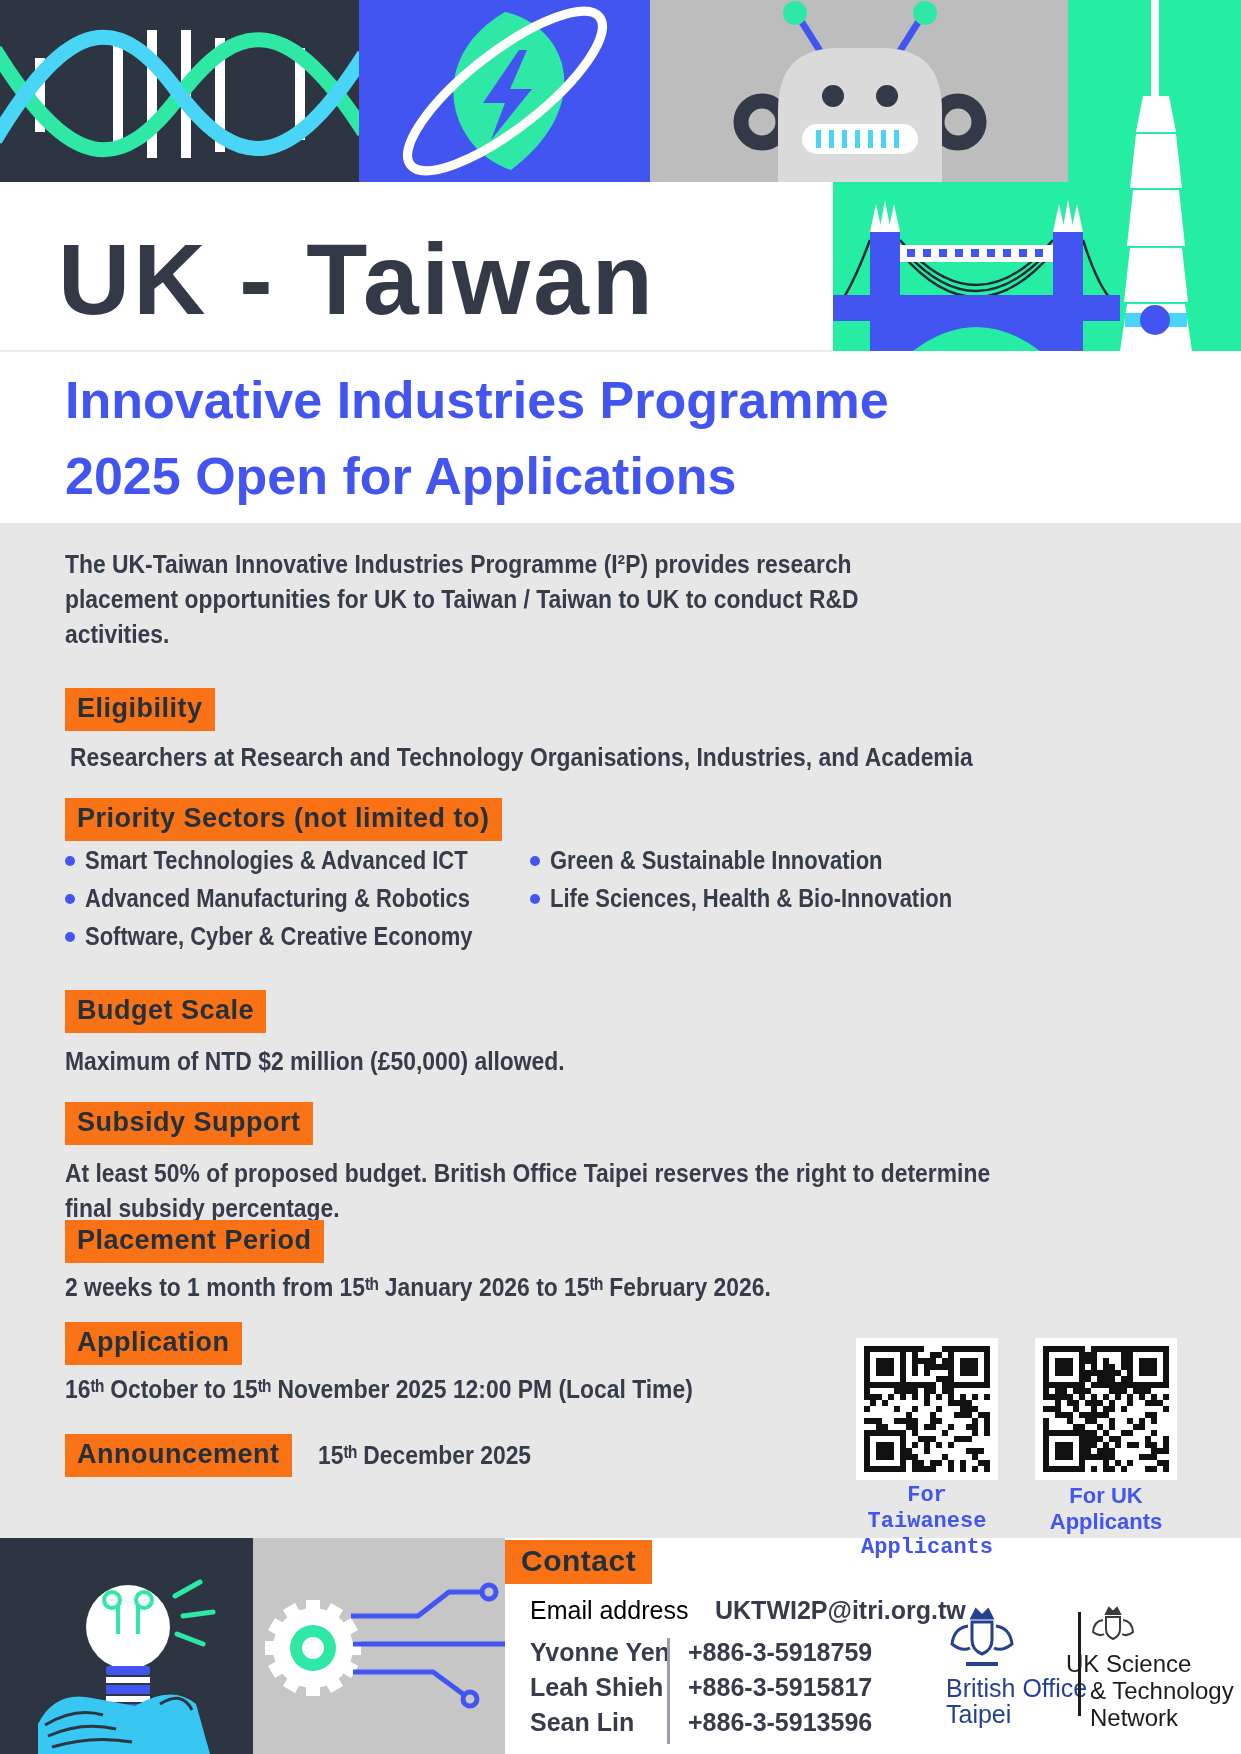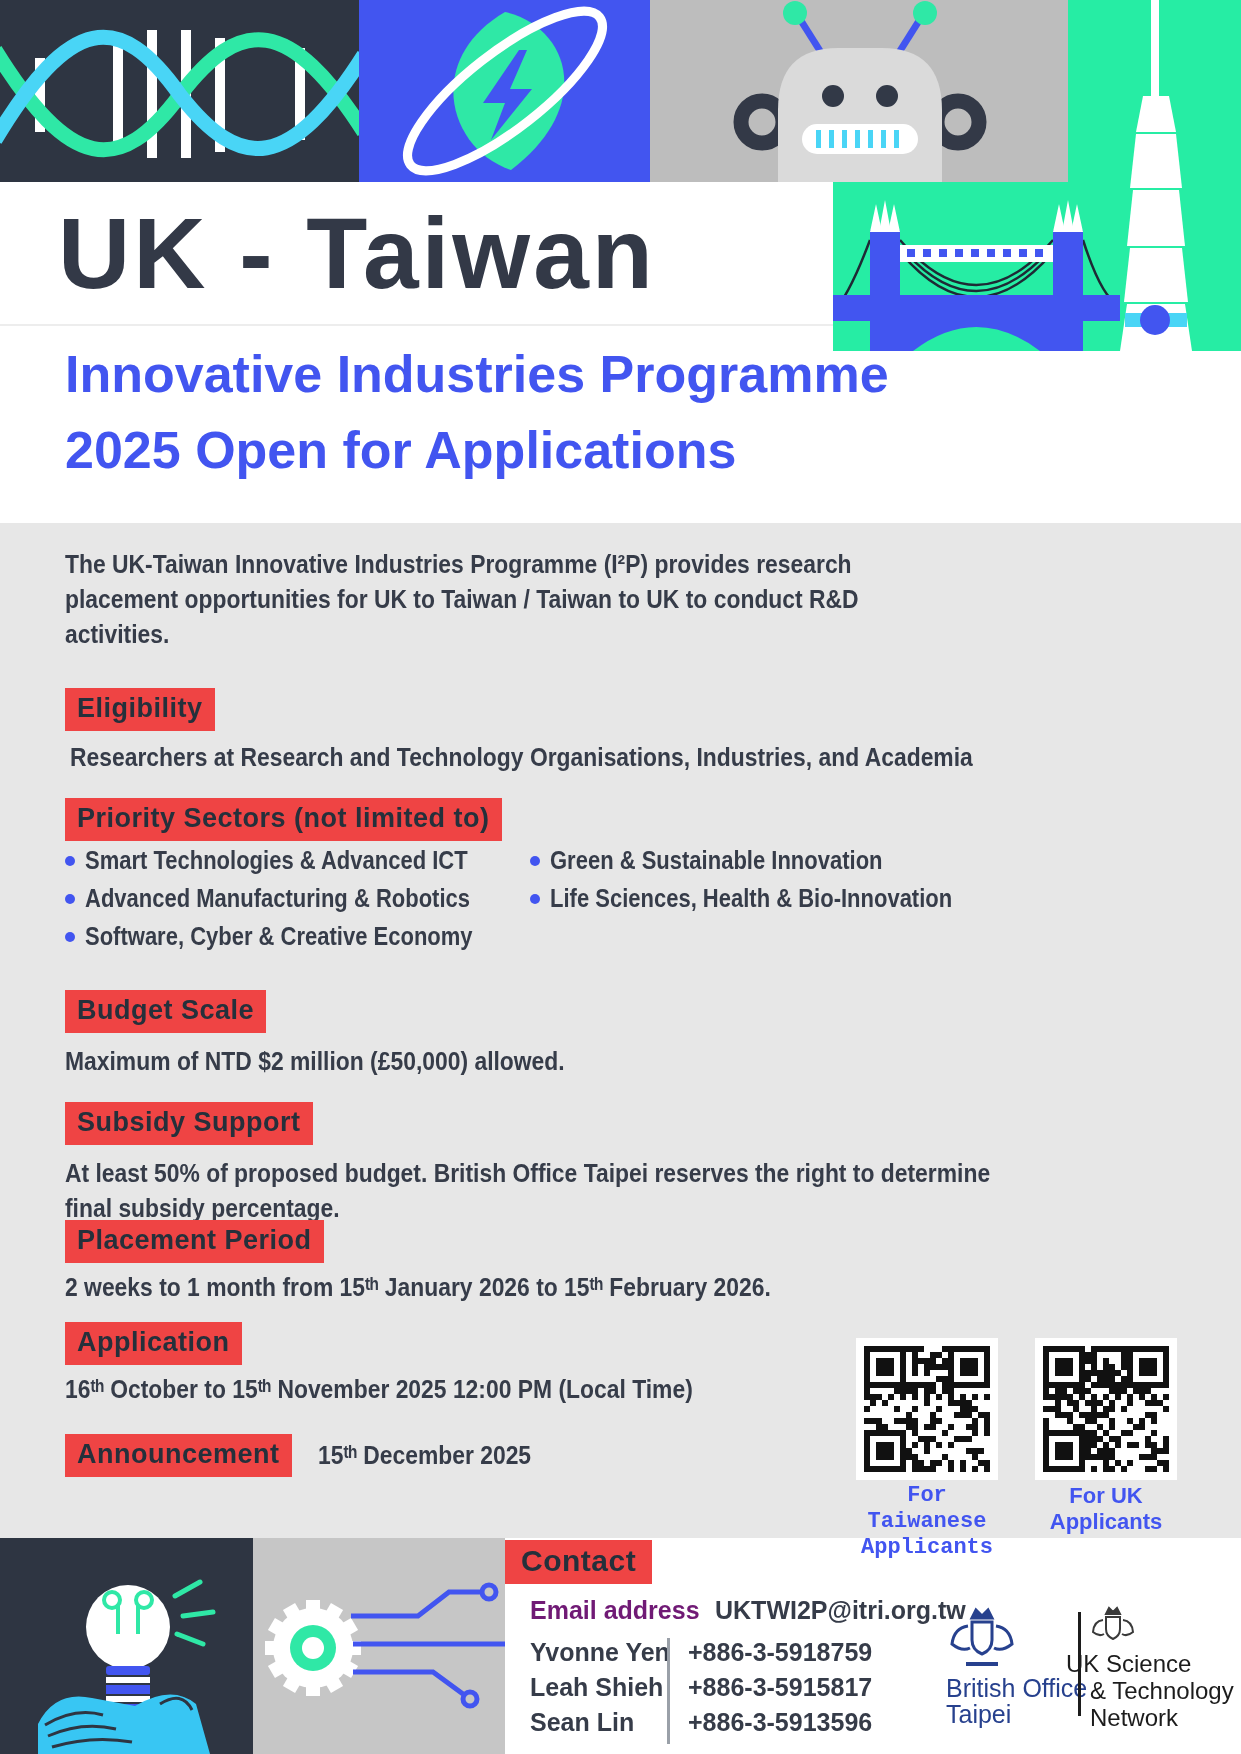--- a/index.html
+++ b/index.html
@@ -1,50 +1,50 @@
 <!DOCTYPE html>
 <html><head>
 <meta charset="utf-8">
 <style>
   html,body{margin:0;padding:0;}
   body{
     width:1241px;height:1754px;position:relative;overflow:hidden;
     background:#ffffff;font-family:"Liberation Sans","DejaVu Sans",sans-serif;
   }
-  .abs{position:absolute;}
+  .abs{position:absolute;margin-top:26px;}
   
   .panel{position:absolute;top:0;height:182px;z-index:2;}
   #p-dark{left:0;width:359px;background:#2e3542;}
   #p-blue{left:359px;width:291px;background:#4255f0;}
   #p-gray{left:650px;width:418px;background:#bdbdbd;}
   #green-l{position:absolute;left:833px;top:0;width:408px;height:351px;z-index:1;}
   
   #title{left:58px;top:196px;z-index:3;font-size:100px;font-weight:800;color:#333947;letter-spacing:3px;white-space:nowrap;}
   #hline{left:0;top:324px;width:833px;height:2px;background:#ededed;z-index:1;}
   .subtitle{left:65px;z-index:3;font-size:52px;font-weight:800;color:#4255f0;letter-spacing:0px;white-space:nowrap;}
   #sub1{top:344px;}
   #sub2{top:420px;}
   
   #content{position:absolute;left:0;top:523px;width:1241px;height:1015px;background:#e7e7e7;}
   .body-text{position:absolute;font-size:26px;font-weight:700;color:#363c49;white-space:nowrap;transform:scaleX(.88);transform-origin:0 0;line-height:35px;}
-  .pill{position:absolute;display:inline-block;background:#ef4444;color:#25303b;font-size:27px;font-weight:800;padding:5px 12px 7px 12px;white-space:nowrap;letter-spacing:.5px;}
+  .pill{position:absolute;display:inline-block;background:#f97316;color:#25303b;font-size:27px;font-weight:800;padding:5px 12px 7px 12px;white-space:nowrap;letter-spacing:.5px;}
   .bullet-row{position:absolute;display:flex;align-items:center;gap:10px;}
   .dot{width:10px;height:10px;border-radius:50%;background:#4255f0;flex:0 0 auto;}
   .bullet-label{font-size:25px;font-weight:700;color:#363c49;white-space:nowrap;transform:scaleX(.88);transform-origin:0 0;}
   .announce-row{position:absolute;display:flex;align-items:center;gap:26px;}
   .announce-row .pill{position:static;}
   .qr-box{position:absolute;width:142px;height:142px;background:#ffffff;display:flex;align-items:center;justify-content:center;}
   .qr-caption{position:absolute;width:170px;text-align:center;font-size:22px;font-weight:800;color:#4255f0;line-height:26px;}
   
   #bottom{position:absolute;left:0;top:1538px;width:1241px;height:260px;}
   #b-dark{position:absolute;left:0;top:0;width:253px;height:216px;background:#2e3542;}
   #b-gray{position:absolute;left:253px;top:0;width:252px;height:216px;background:#c6c6c6;}
   #b-white{position:absolute;left:505px;top:37px;width:736px;height:179px;background:#ffffff;}
   #contact-pill{left:505px;top:2px;font-size:30px;padding:4px 16px 6px 16px;}
-  .c-label{position:absolute;font-size:25px;font-weight:700;color:#701a75;white-space:nowrap;}
+  .c-label{position:absolute;font-size:25px;font-weight:400;color:#000000;white-space:nowrap;}
   .c-value{position:absolute;font-size:25px;font-weight:800;color:#363c49;white-space:nowrap;}
   #phone-divider{position:absolute;left:667px;top:100px;width:3px;height:106px;background:#9aa0a8;}
   .bo-text{position:absolute;font-size:25px;color:#27418e;font-weight:400;white-space:nowrap;}
   #logo-bar{position:absolute;left:1078px;top:74px;width:3px;height:104px;background:#1c1c1c;}
   .ukstn-text{position:absolute;font-size:24px;color:#1c1c1c;font-weight:400;white-space:nowrap;}
 </style>
 </head>
 <body>
 
 <div id="green-l">

